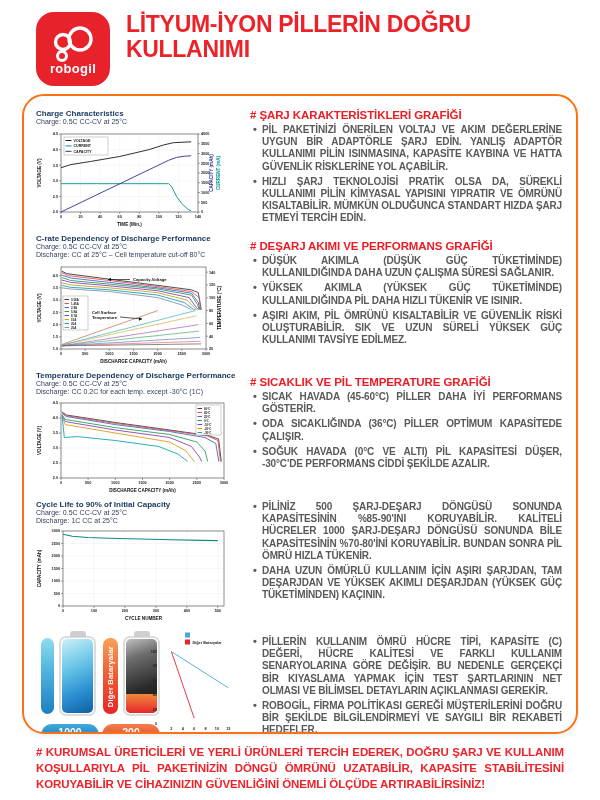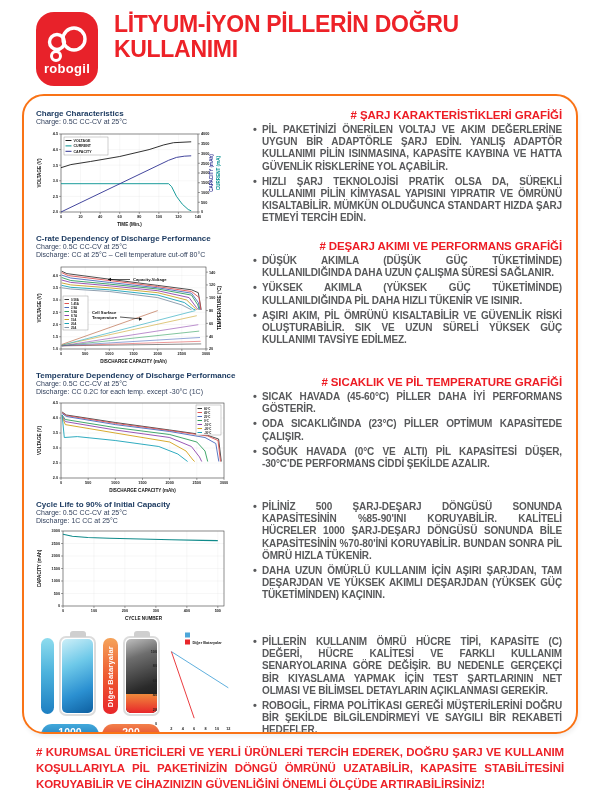--- a/index.html
+++ b/index.html
@@ -1,41 +1,41 @@
 <!DOCTYPE html>
 <html><head>
 <meta charset="utf-8">
 <style>
   * { box-sizing: border-box; }
   html,body { margin:0; padding:0; width:600px; height:800px; background:#fff;
     font-family:"Liberation Sans", sans-serif; overflow:hidden; }
 
   
   .header { display:flex; align-items:flex-start; gap:16px; padding:12px 20px 0 36px; }
-  .logo { width:62px; height:74px; background:#e8222a; border-radius:18px;
+  .logo { width:74px; height:74px; background:#e8222a; border-radius:18px;
     display:flex; flex-direction:column; align-items:center; justify-content:center; flex:0 0 auto; }
   .logo-text { color:#fff; font-size:13px; font-weight:700; letter-spacing:.3px; margin-top:-2px; }
   .page-title { color:#ed2228; font-size:23px; font-weight:800; line-height:1.08;
     letter-spacing:-.3px; }
 
   
   .card { width:556px; height:640px; margin:8px auto 0; border:2px solid #f97316;
     border-radius:22px; padding:13px 8px 6px 12px; display:flex; gap:8px;
     box-shadow:1px 3px 4px rgba(0,0,0,.06); overflow:hidden; }
   .charts-col { width:204px; flex:0 0 auto; }
   .sections-col { flex:1 1 auto; padding:0 6px 0 2px; }
 
   .chart-panel { margin-bottom:7px; }
   .chart-title { font-size:8px; font-weight:700; color:#17365d; line-height:1.15; }
   .chart-sub { font-size:7px; font-weight:500; color:#33425e; line-height:1.2; }
   .chart-panel svg { display:block; margin-top:2px; }
 
   
   .section { margin-bottom:10px; }
-  .sec-title { font-size:11.5px; font-weight:800; letter-spacing:-.1px; margin-bottom:3px;text-align:right; }
+  .sec-title { font-size:11.5px; font-weight:800; letter-spacing:-.1px; margin-bottom:3px; }
   .section ul { margin:0; padding:0 0 0 12px; list-style:none; }
   .section li { position:relative; font-size:10px; font-weight:700; color:#58595b;
     text-align:justify; line-height:1.22; letter-spacing:-.15px; margin-bottom:3px; }
   .section li::before { content:"\2022"; position:absolute; left:-9px; top:-1px; font-size:11px; }
   .s1 { min-height:121px; } .s2 { min-height:126px; } .s3 { min-height:115px; } .s4 { min-height:125px; }
 
   
   .battery-wrap { position:relative; width:204px; height:118px; margin-top:4px; }
   .bar-blue { position:absolute; left:5px; top:10px; width:13px; height:76px; border-radius:7px;
     background:linear-gradient(180deg,#8edcee 0%,#4db3dd 45%,#1d7fc2 100%); }
@@ -458,21 +458,21 @@
       <ul>
           <li>DÜŞÜK AKIMLA (DÜŞÜK GÜÇ TÜKETİMİNDE) KULLANILDIĞINDA DAHA UZUN ÇALIŞMA SÜRESİ SAĞLANIR.</li>
           <li>YÜKSEK AKIMLA (YÜKSEK GÜÇ TÜKETİMİNDE) KULLANILDIĞINDA PİL DAHA HIZLI TÜKENİR VE ISINIR.</li>
           <li>AŞIRI AKIM, PİL ÖMRÜNÜ KISALTABİLİR VE GÜVENLİK RİSKİ OLUŞTURABİLİR. SIK VE UZUN SÜRELİ YÜKSEK GÜÇ KULLANIMI TAVSİYE EDİLMEZ.</li>
         </ul>
     </div>
     <div class="section s3">
       <div class="sec-title" style="color: rgb(237, 28, 36);">#  SICAKLIK VE PİL TEMPERATURE GRAFİĞİ</div>
       <ul>
           <li>SICAK HAVADA (45-60°C) PİLLER DAHA İYİ PERFORMANS GÖSTERİR.</li>
-          <li>ODA SICAKLIĞINDA (23°C) PİLLER OPTİMUM KAPASİTEDE ÇALIŞIR.</li>
+          <li>ODA SICAKLIĞINDA (36°C) PİLLER OPTİMUM KAPASİTEDE ÇALIŞIR.</li>
           <li>SOĞUK HAVADA (0°C VE ALTI) PİL KAPASİTESİ DÜŞER, -30°C'DE PERFORMANS CİDDİ ŞEKİLDE AZALIR.</li>
         </ul>
     </div>
     <div class="section s4">
       <ul>
           <li>PİLİNİZ 500 ŞARJ-DEŞARJ DÖNGÜSÜ SONUNDA KAPASİTESİNİN %85-90'INI KORUYABİLİR. KALİTELİ HÜCRELER 1000 ŞARJ-DEŞARJ DÖNGÜSÜ SONUNDA BİLE KAPASİTESİNİN %70-80'İNİ KORUYABİLİR. BUNDAN SONRA PİL ÖMRÜ HIZLA TÜKENİR.</li>
           <li>DAHA UZUN ÖMÜRLÜ KULLANIM İÇİN AŞIRI ŞARJDAN, TAM DEŞARJDAN VE YÜKSEK AKIMLI DEŞARJDAN (YÜKSEK GÜÇ TÜKETİMİNDEN) KAÇININ.</li>
         </ul>
     </div>
     <div class="section s5">

